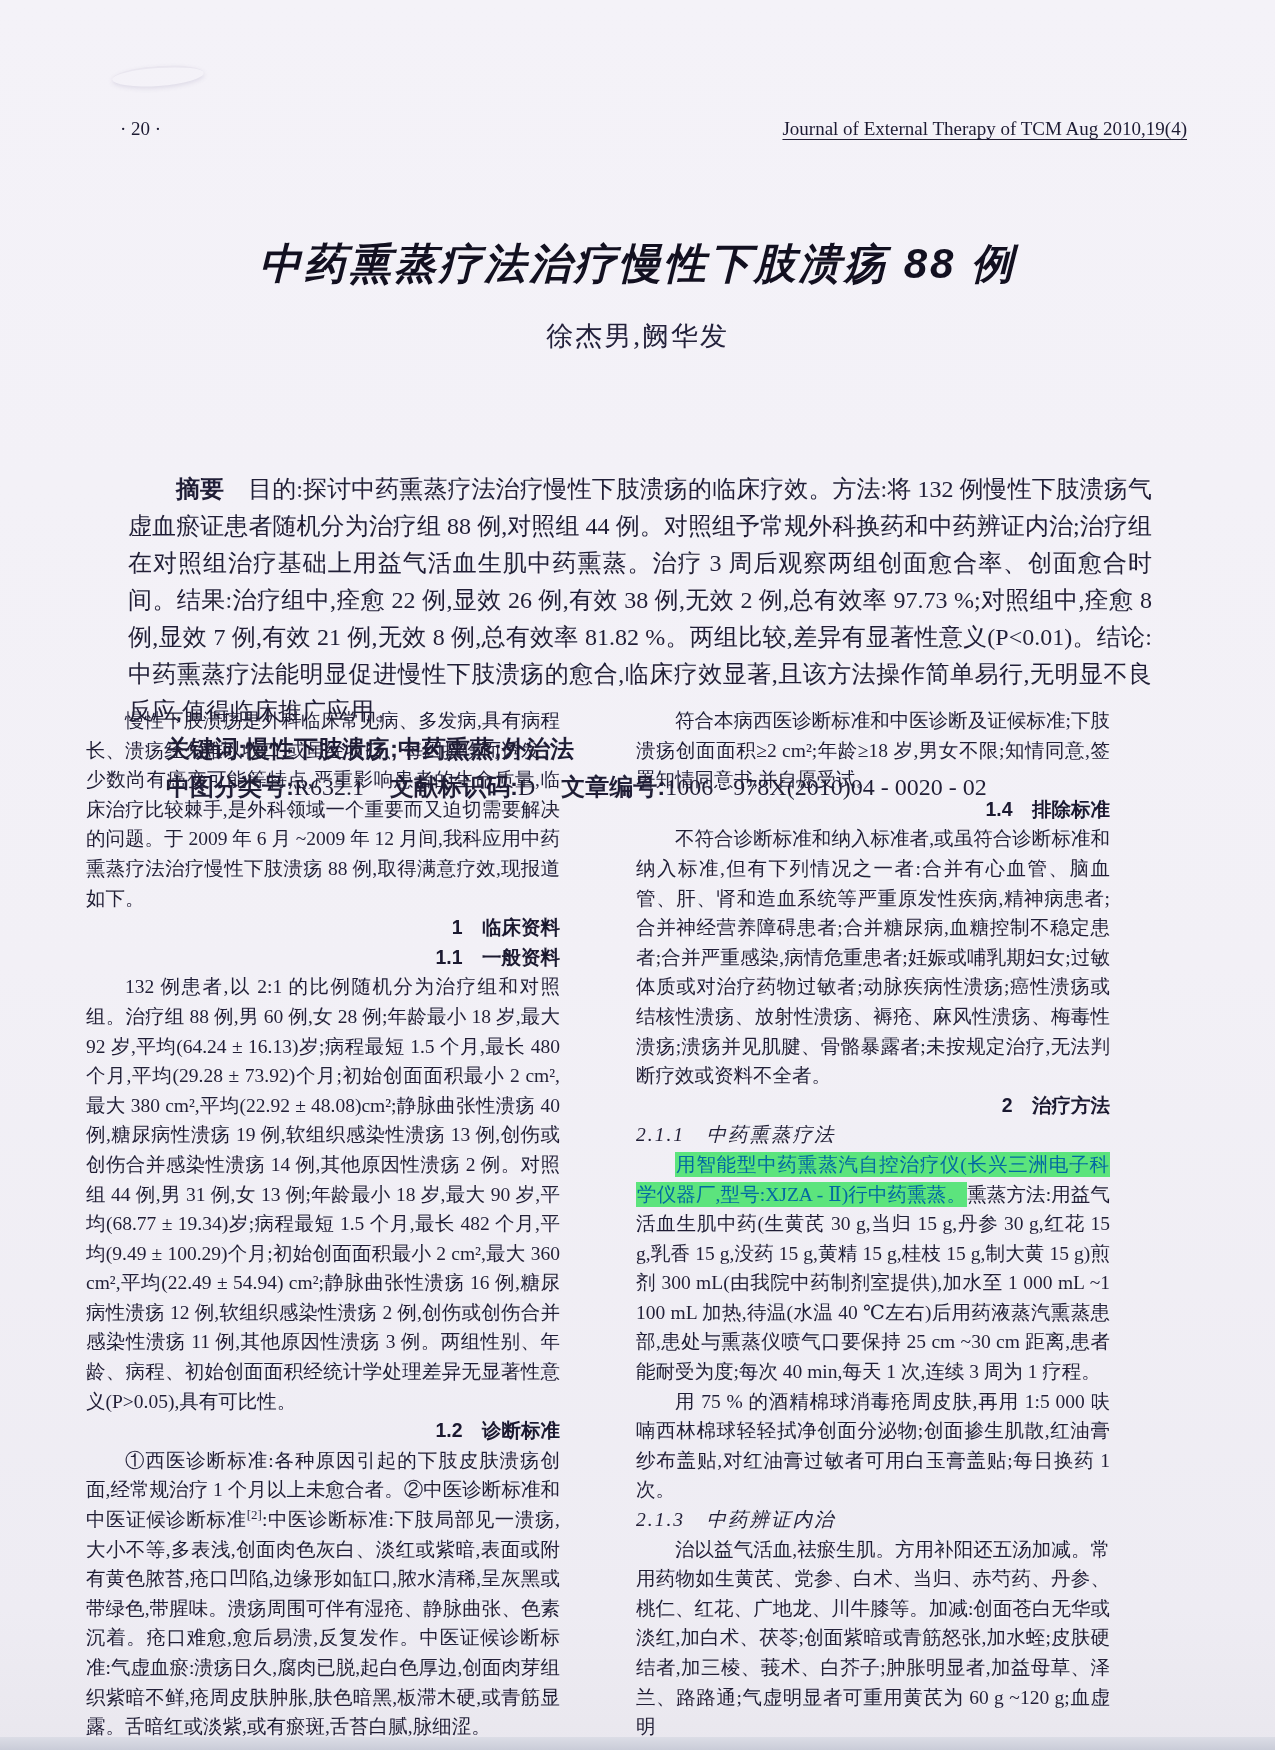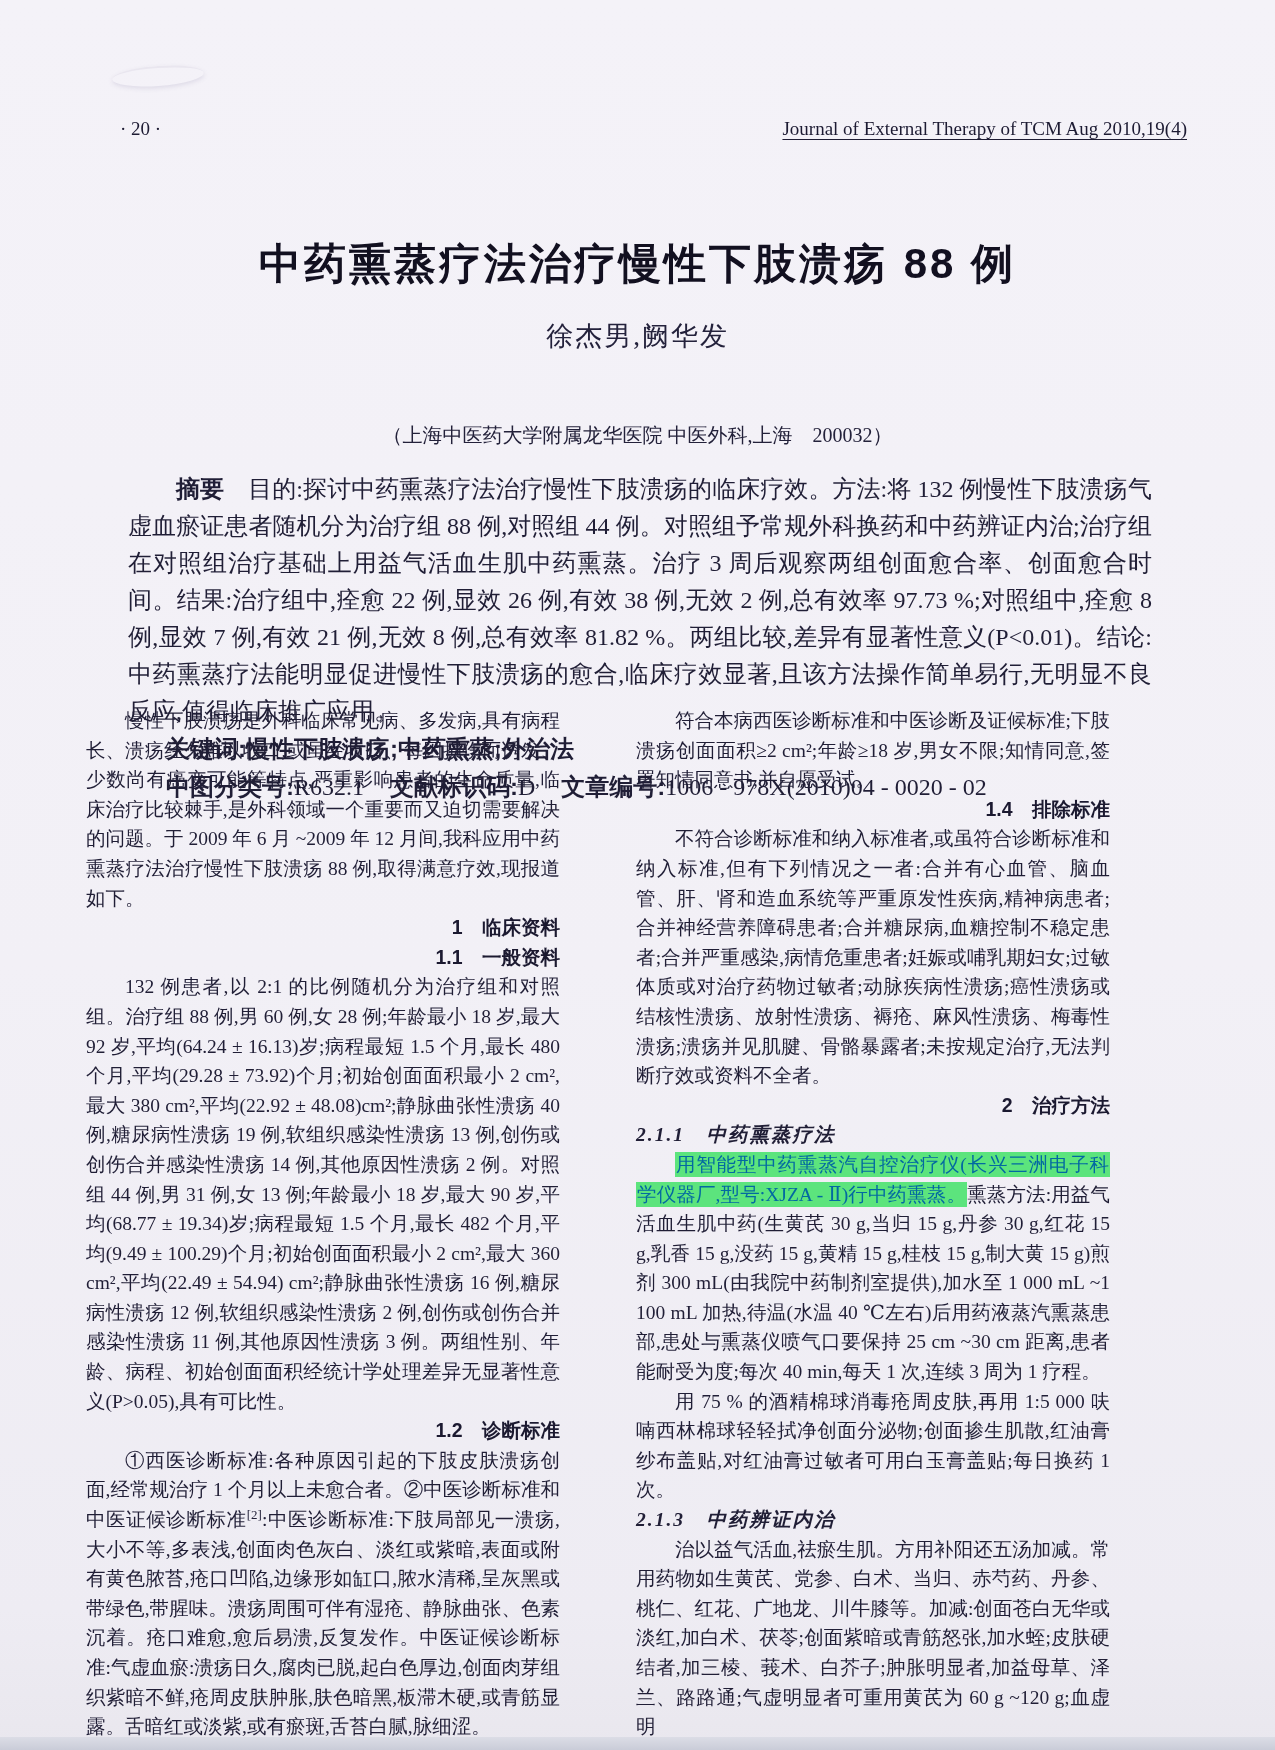--- a/index.html
+++ b/index.html
@@ -18,20 +18,21 @@
   .running-head{
     position:absolute;top:118px;left:120px;right:88px;
     display:flex;justify-content:space-between;align-items:baseline;
     font-size:19px;color:#1d1b33;
   }
   .running-head .journal{text-decoration:underline;text-underline-offset:4px;}
   .title{
     position:absolute;top:236px;left:0;width:100%;margin:0;text-align:center;
     font-size:42px;font-weight:bold;letter-spacing:3px;color:#121020;
     font-family:"Liberation Sans","DejaVu Sans",sans-serif;
+    font-style:italic;
   }
   .authors{
     position:absolute;top:318px;left:0;width:100%;text-align:center;
     font-size:27px;letter-spacing:2px;color:#24223c;
   }
   .affiliation{
     position:absolute;top:422px;left:0;width:100%;text-align:center;
     font-size:20px;color:#23213a;
   }
   .abstract{
@@ -50,21 +51,21 @@
     font-size:19.5px;line-height:29.6px;text-align:justify;color:#201e36;
   }
   .col{width:474px;}
   .col p{margin:0;text-indent:2em;}
   .h-num{
     margin:0;font-size:19.5px;font-weight:bold;text-indent:0;
     font-family:"Liberation Sans","DejaVu Sans",sans-serif;color:#1b1930;
     text-align:right;
   }
   .h-kai{
-    margin:0;font-size:19.5px;font-weight:700;font-style:italic;
+    margin:0;font-size:19.5px;font-weight:400;font-style:italic;
     letter-spacing:2px;text-indent:0;color:#201e36;text-align:left;
   }
   sup{font-size:13px;line-height:0;}
   .hl{
     background:#5ce47d;color:#0369a1;padding:2px 1px;
     box-decoration-break:clone;-webkit-box-decoration-break:clone;
   }
   .bottom-strip{
     position:absolute;left:0;bottom:0;width:100%;height:13px;
     background:linear-gradient(180deg,#dcdde6,#c9ccd8);
@@ -79,21 +80,20 @@
 
   <header class="running-head">
     <span class="page-no">· 20 ·</span>
     <span class="journal">Journal of External Therapy of TCM Aug 2010,19(4)</span>
   </header>
 
   <h1 class="title">中药熏蒸疗法治疗慢性下肢溃疡 88 例</h1>
 
   <div class="authors">徐杰男,阙华发</div>
 
-  <div class="affiliation">（上海中医药大学附属龙华医院 中医外科,上海　200032）</div>
 
   <section class="abstract">
     <p class="abs-text"><span class="b-sans">摘要　</span><span>目的:探讨中药熏蒸疗法治疗慢性下肢溃疡的临床疗效。方法:将 132 例慢性下肢溃疡气虚血瘀证患者随机分为治疗组 88 例,对照组 44 例。对照组予常规外科换药和中药辨证内治;治疗组在对照组治疗基础上用益气活血生肌中药熏蒸。治疗 3 周后观察两组创面愈合率、创面愈合时间。结果:治疗组中,痊愈 22 例,显效 26 例,有效 38 例,无效 2 例,总有效率 97.73 %;对照组中,痊愈 8 例,显效 7 例,有效 21 例,无效 8 例,总有效率 81.82 %。两组比较,差异有显著性意义(P&lt;0.01)。结论:中药熏蒸疗法能明显促进慢性下肢溃疡的愈合,临床疗效显著,且该方法操作简单易行,无明显不良反应,值得临床推广应用。</span></p>
     <p class="kw-line"><span class="b-sans">关键词:</span><span class="b-sans">慢性下肢溃疡;中药熏蒸;外治法</span></p>
     <p class="meta-line"><span class="b-sans">中图分类号:</span><span class="val">R632.1</span><span class="meta-sep"></span><span class="b-sans">文献标识码:</span><span class="val">D</span><span class="meta-sep"></span><span class="b-sans">文章编号:</span><span class="val">1006 - 978X(2010)04 - 0020 - 02</span></p>
   </section>
 
   <section class="columns">
 
     <div class="col">

